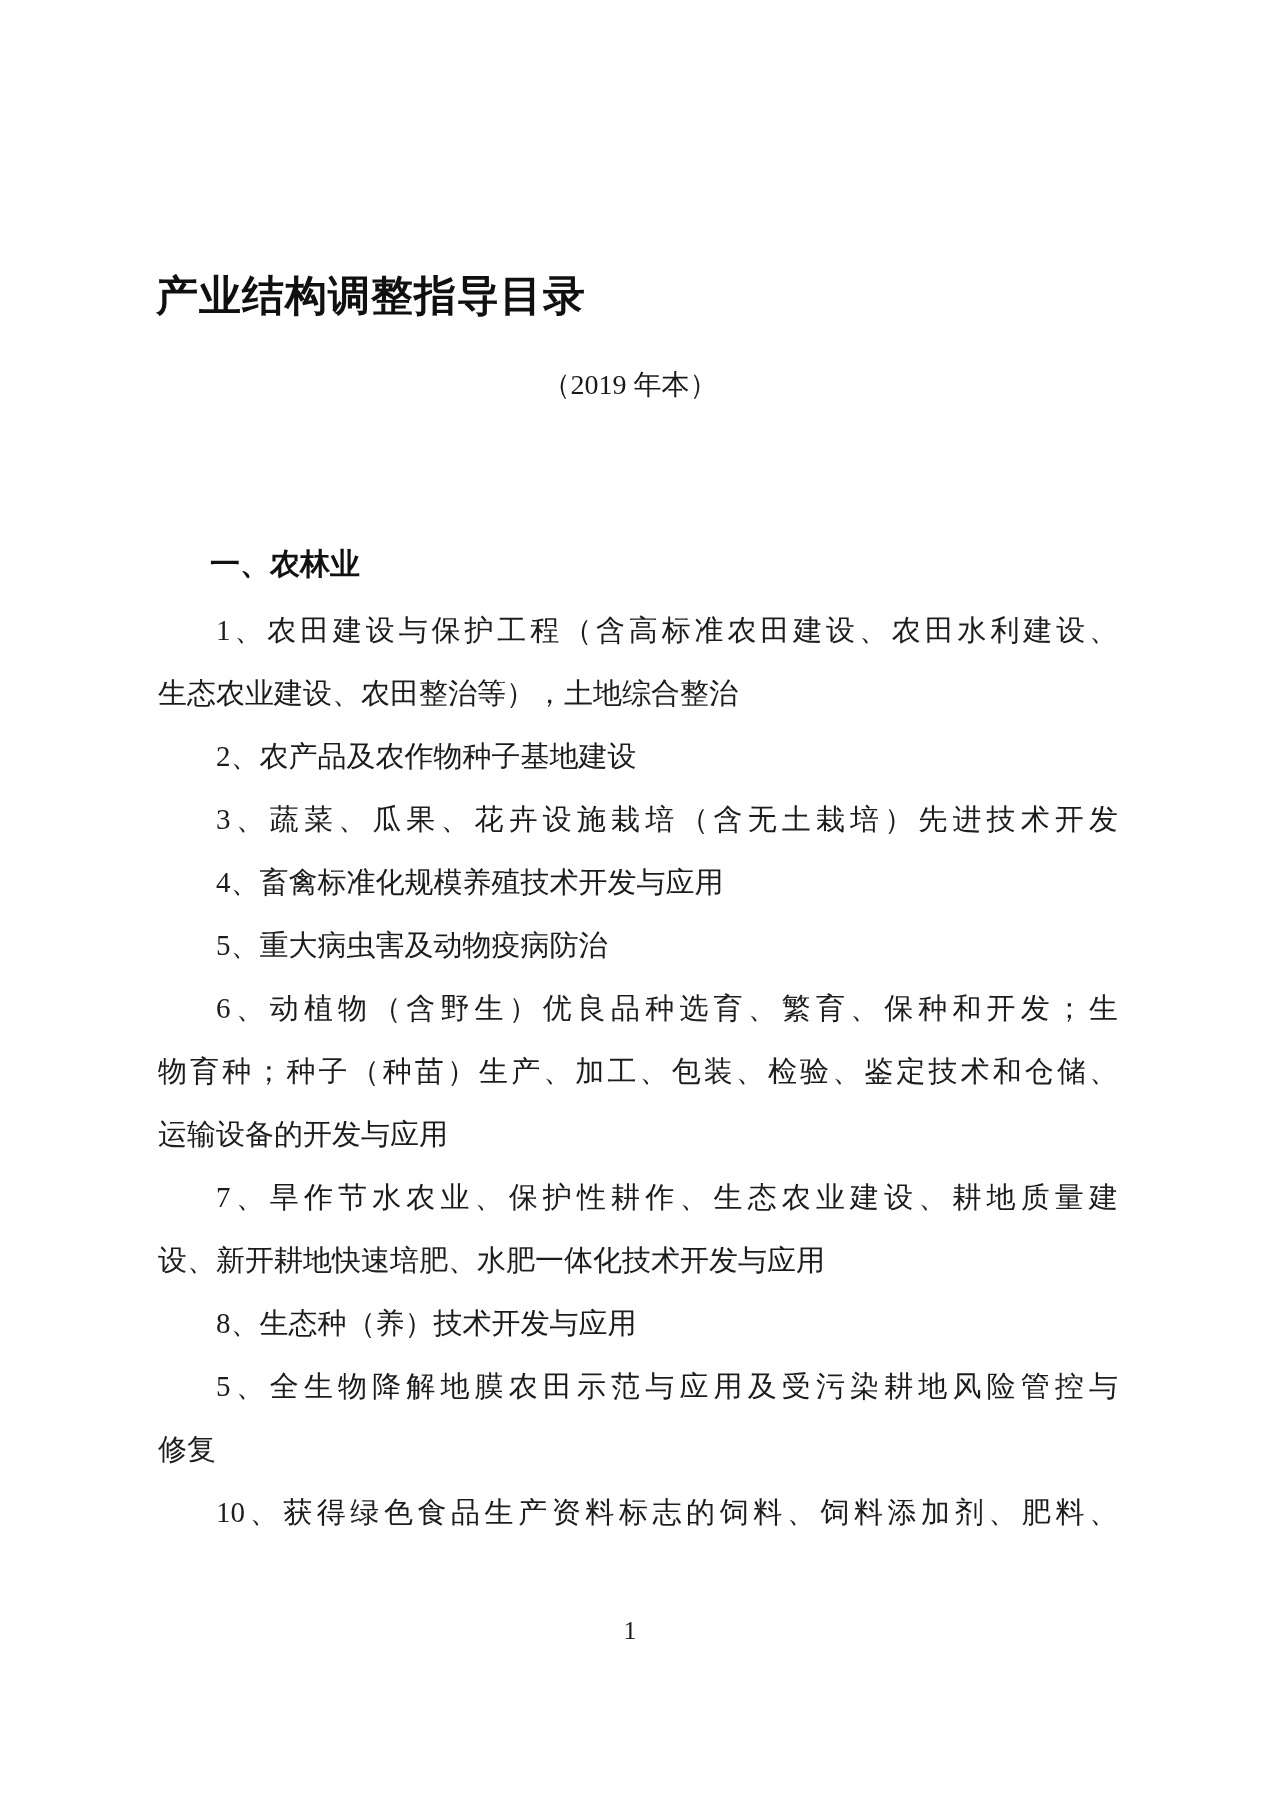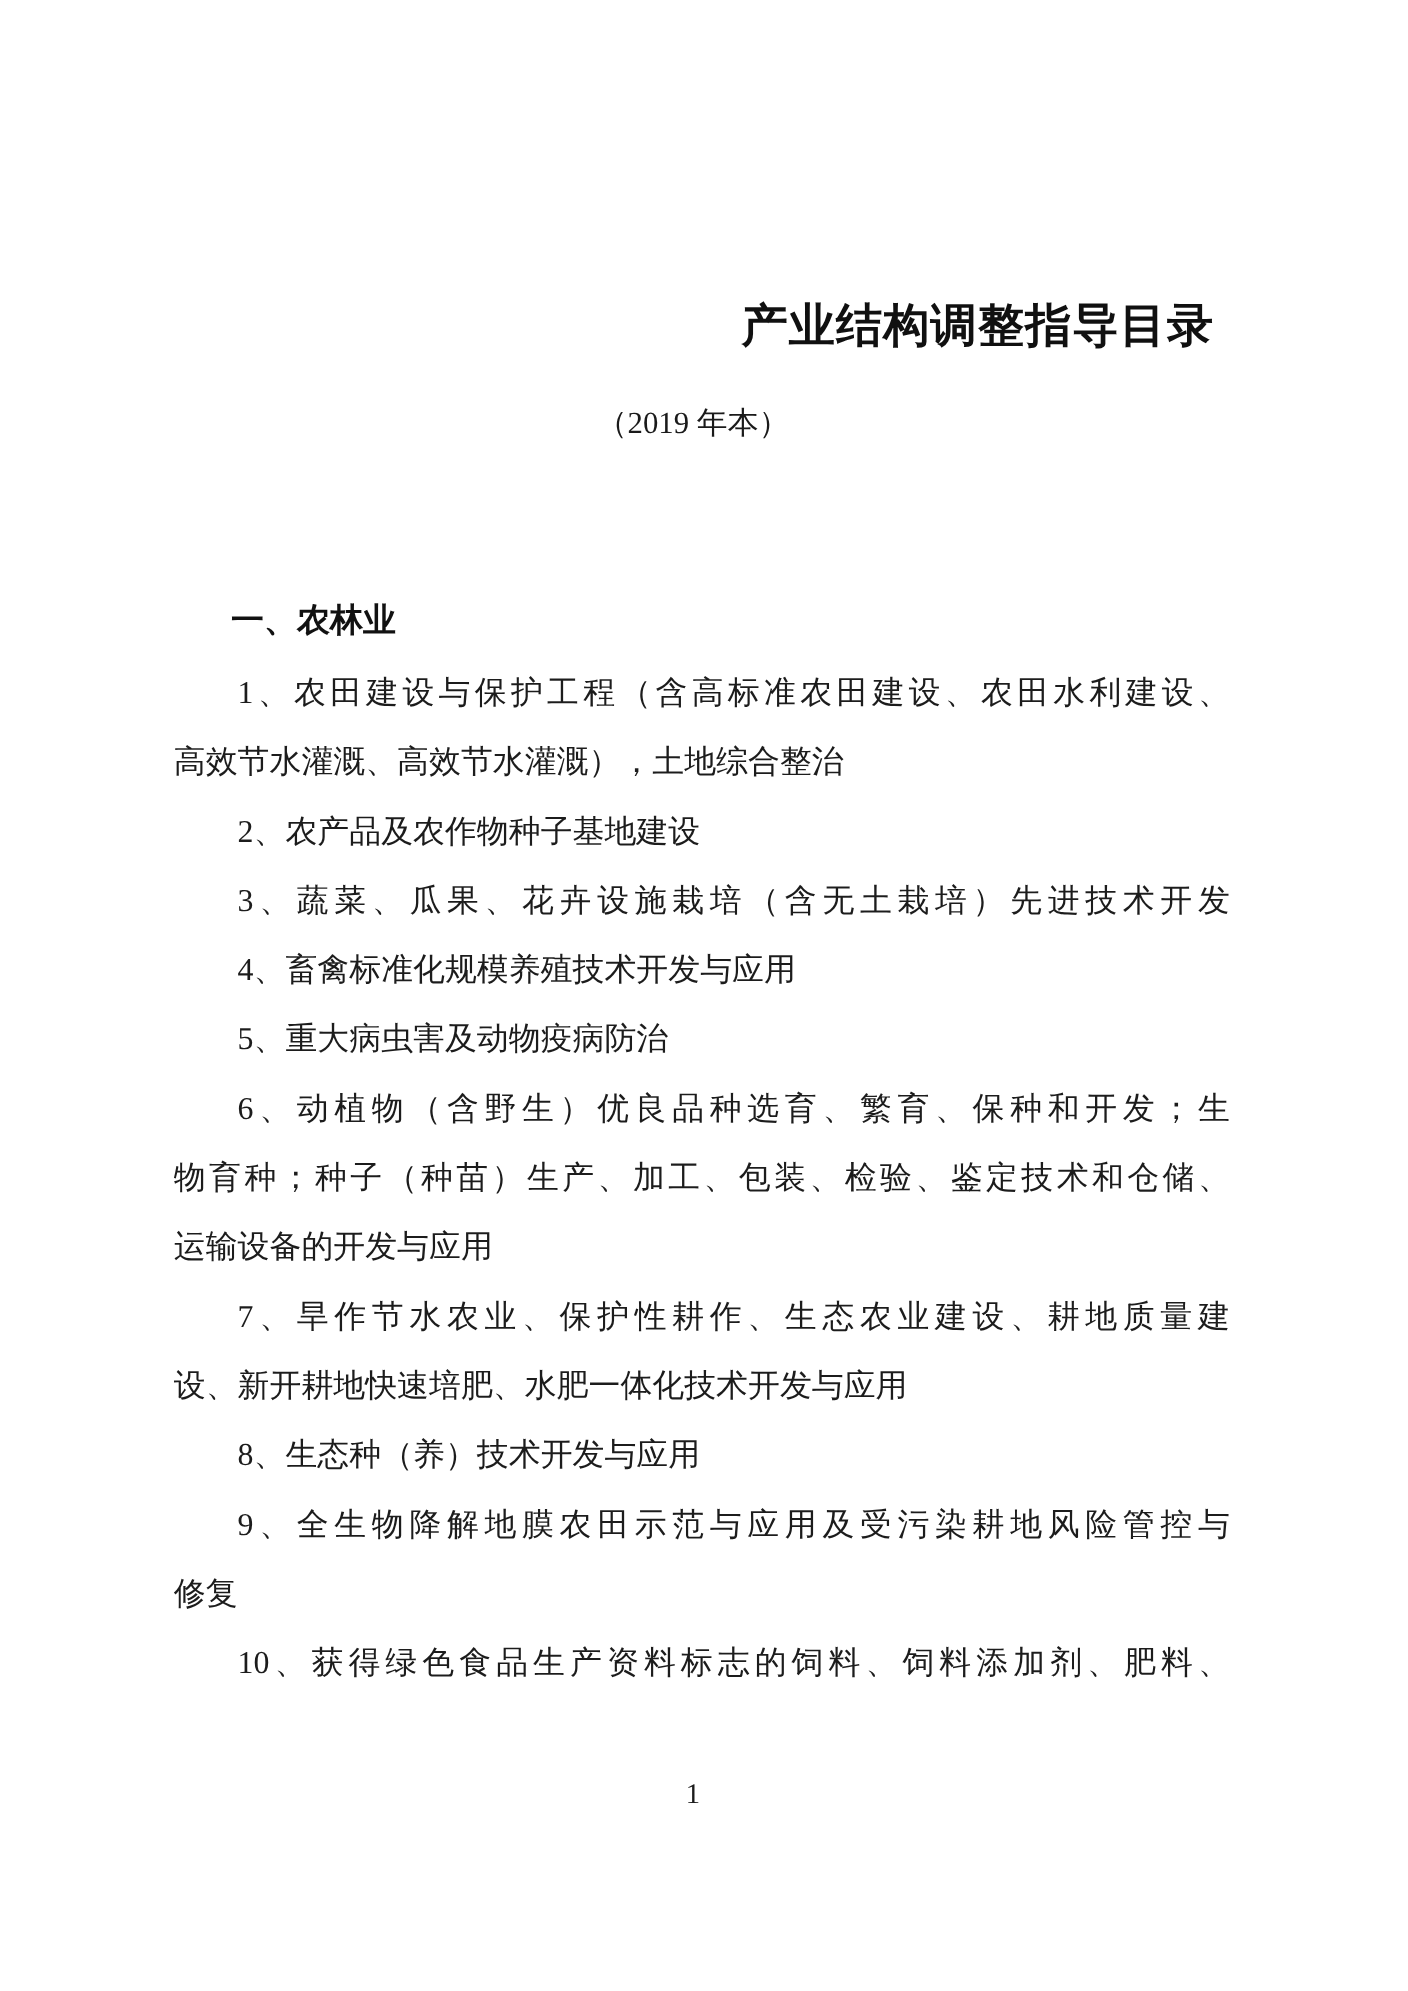--- a/index.html
+++ b/index.html
@@ -13,24 +13,24 @@
     height: 1810px;
     margin: 0 auto;
     background: #ffffff;
     color: #161616;
     font-family: "Liberation Serif", serif;
     overflow: hidden;
   }
   .doc-title {
     position: absolute;
     top: 268px;
-    left: 144px;
+    left: 156px;
     width: 960px;
     margin: 0;
-    text-align: right;
+    text-align: left;
     font-size: 42px;
     font-weight: bold;
     letter-spacing: 1px;
     color: #101010;
   }
   .doc-subtitle {
     position: absolute;
     top: 366px;
     left: 150px;
     width: 960px;
@@ -100,31 +100,31 @@
 
   <h1 class="doc-title">产业结构调整指导目录</h1>
 
   <div class="doc-subtitle">（2019 年本）</div>
 
 
   <h3 class="section-heading">一、农林业</h3>
 
   <div class="body-block">
     <div class="line indent full">1、农田建设与保护工程（含高标准农田建设、农田水利建设、</div>
-    <div class="line">高效节水灌溉、高效节水灌溉），土地综合整治</div>
+    <div class="line">生态农业建设、农田整治等），土地综合整治</div>
     <div class="line indent">2、农产品及农作物种子基地建设</div>
     <div class="line indent full">3、蔬菜、瓜果、花卉设施栽培（含无土栽培）先进技术开发</div>
     <div class="line indent">4、畜禽标准化规模养殖技术开发与应用</div>
     <div class="line indent">5、重大病虫害及动物疫病防治</div>
     <div class="line indent full">6、动植物（含野生）优良品种选育、繁育、保种和开发；生</div>
     <div class="line full">物育种；种子（种苗）生产、加工、包装、检验、鉴定技术和仓储、</div>
     <div class="line">运输设备的开发与应用</div>
     <div class="line indent full">7、旱作节水农业、保护性耕作、生态农业建设、耕地质量建</div>
     <div class="line">设、新开耕地快速培肥、水肥一体化技术开发与应用</div>
     <div class="line indent">8、生态种（养）技术开发与应用</div>
-    <div class="line indent full">9、全生物降解地膜农田示范与应用及受污染耕地风险管控与</div>
+    <div class="line indent full">5、全生物降解地膜农田示范与应用及受污染耕地风险管控与</div>
     <div class="line">修复</div>
     <div class="line indent full">10、获得绿色食品生产资料标志的饲料、饲料添加剂、肥料、</div>
   </div>
 
   <div class="page-number">1</div>
 
 </div>
 
 </body></html>

